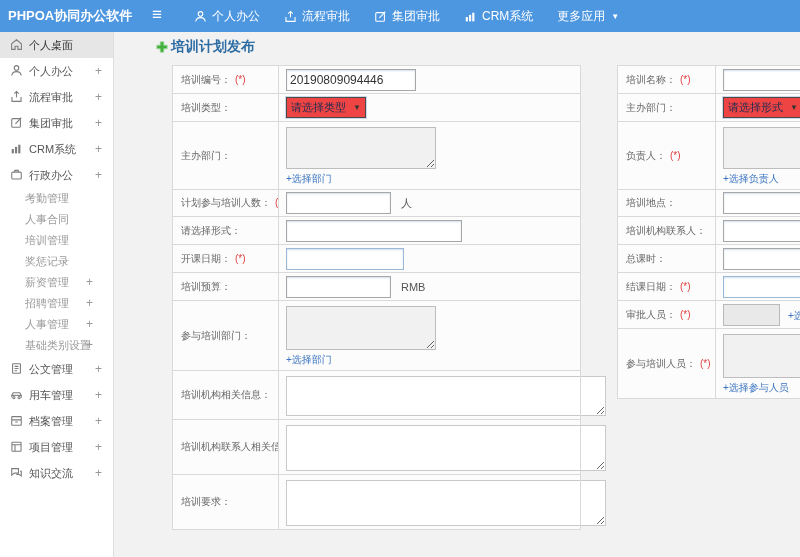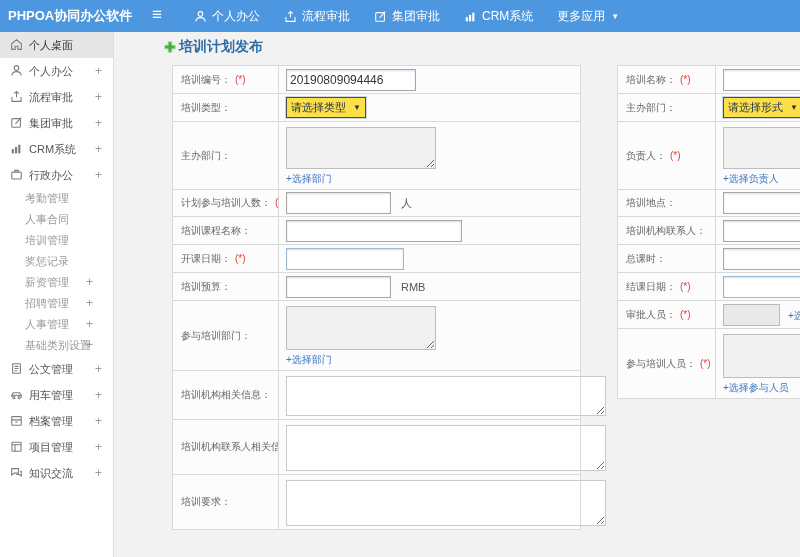--- a/index.html
+++ b/index.html
@@ -23,21 +23,21 @@
            border-right:1px solid #ddd;}
   .s-item{position:relative;height:26px;line-height:26px;padding-left:10px;font-size:11px;
           color:#555;cursor:pointer;white-space:nowrap;}
   .s-item.active{background:#e6e6e6;color:#333;}
   .s-item.sub{height:21px;line-height:21px;padding-left:25px;color:#999;}
   .s-item .ic{display:inline-block;vertical-align:-2px;margin-right:6px;color:#7d7d7d;}
   .s-exp{position:absolute;right:11px;top:0;color:#999;font-size:12px;}
   .s-item.sub .s-exp{right:20px;}
 
   
-  .content-title{position:absolute;left:164px;top:38px;display:flex;align-items:center;
+  .content-title{position:absolute;left:156px;top:38px;display:flex;align-items:center;
                  font-size:14px;font-weight:bold;color:#2e6da4;}
   .content-title .ic{margin-right:3px;display:inline-flex;}
 
   table.form{border-collapse:collapse;table-layout:fixed;background:#fcfcfc;}
   .form td{border:1px solid #d9d9d9;font-size:10px;color:#666;vertical-align:middle;}
   .form-left{position:absolute;left:172px;top:65px;width:409px;}
   .form-right{position:absolute;left:617px;top:65px;width:440px;}
   td.lbl{padding-left:8px;white-space:nowrap;overflow:hidden;}
   td.fld{padding-left:7px;}
   td.fldv{padding:5px 0 3px 7px;vertical-align:top;}
@@ -45,21 +45,21 @@
   .txt{height:22px;border:1px solid #a7a7a7;background:#fff;font-size:12px;padding:0 3px;
        box-shadow:inset 0 1px 2px rgba(125,160,200,.35);box-sizing:border-box;color:#333;}
   .txt.date{border-color:#9bb9d4;}
   .txt.ro{background:#e9e9e9;border-color:#b9b9b9;box-shadow:none;}
   textarea{font-size:12px;box-sizing:border-box;display:block;}
   .ta-gray{background:#f1f1f1;border:1px solid #bdbdbd;}
   .ta-white{background:#fff;border:1px solid #c9c9c9;}
   .lnk{color:#3a74c0;font-size:10px;text-decoration:none;display:inline-block;margin-top:3px;cursor:pointer;}
   .lnk.inline{margin-top:0;margin-left:8px;}
   .sfx{margin-left:10px;color:#555;font-size:11px;}
-  .sel{display:inline-flex;align-items:center;border:1px solid #4a4a4a;background:#fde047;
+  .sel{display:inline-flex;align-items:center;border:1px solid #4a4a4a;background:#ef4444;
        padding:2px 4px;font-size:11px;color:#1c2c50;box-shadow:0 0 0 1px #ccd8e6;cursor:pointer;}
   .sel-caret{margin-left:7px;font-size:8px;color:#333;}
 </style>
 </head>
 <body>
 
 <div id="app">
 
   <div class="header">
     <span class="logo">PHPOA协同办公软件</span>
@@ -201,21 +201,21 @@
       <td class="fldv">
         <textarea class="ta-gray" style="width: 150px; height: 42px;"></textarea>
         <a class="lnk">+选择部门</a>
       </td>
     </tr>
     <tr style="height:27px">
       <td class="lbl"><span>计划参与培训人数：</span><span class="req">(*)</span></td>
       <td class="fld"><input class="txt" style="width: 105px;"><span class="sfx">人</span></td>
     </tr>
     <tr style="height:28px">
-      <td class="lbl"><span>培训课程名称：</span></td>
+      <td class="lbl"><span>请选择形式：</span></td>
       <td class="fld"><input class="txt" style="width: 176px;"></td>
     </tr>
     <tr style="height:28px">
       <td class="lbl"><span>开课日期：</span><span class="req">(*)</span></td>
       <td class="fld"><input class="txt date" style="width: 118px;"></td>
     </tr>
     <tr style="height:28px">
       <td class="lbl"><span>培训预算：</span></td>
       <td class="fld"><input class="txt" style="width: 105px;"><span class="sfx">RMB</span></td>
     </tr>

